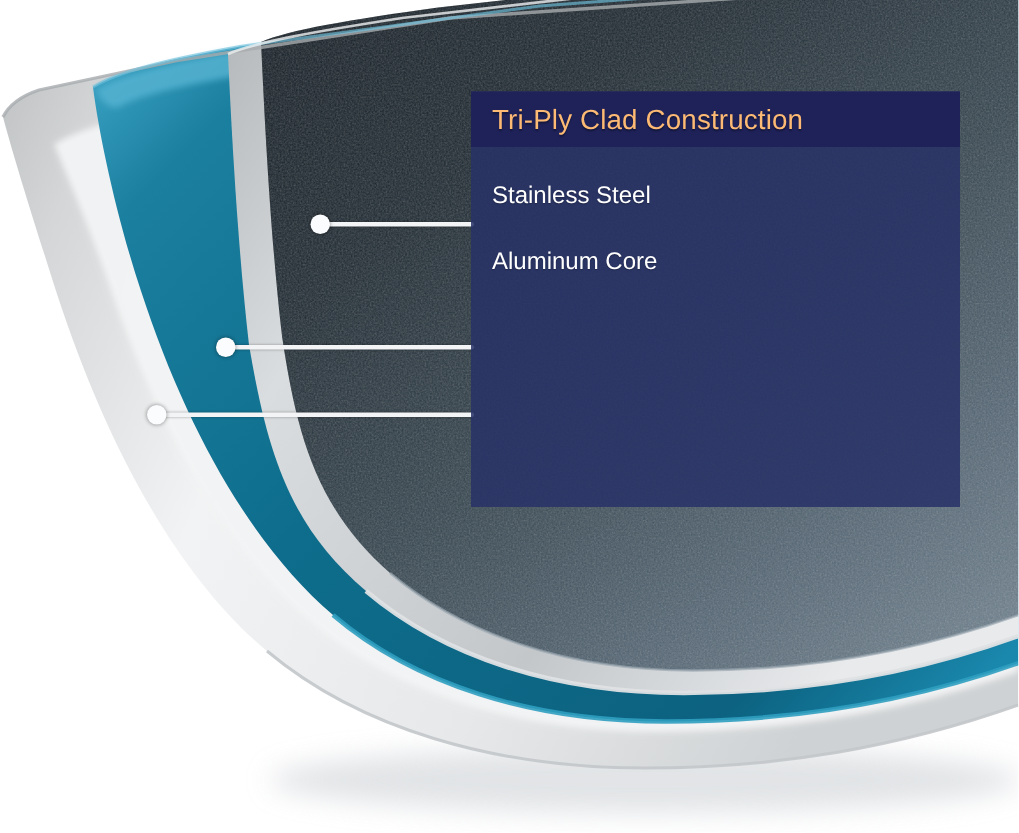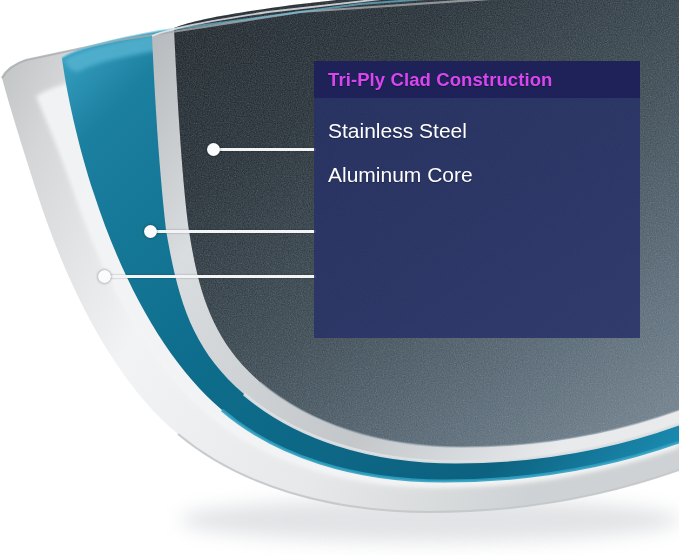--- a/index.html
+++ b/index.html
@@ -6,24 +6,24 @@
   body{width:679px;height:555px;overflow:hidden;
        font-family:"Liberation Sans","DejaVu Sans",sans-serif;}
   #stage{position:relative;width:679px;height:555px;background:#ffffff;overflow:hidden;}
   #pan-svg{position:absolute;left:0;top:0;width:679px;height:555px;}
 
   
   #info-panel{position:absolute;left:314px;top:61px;width:326px;height:277px;
               background:rgba(40,50,104,0.86);box-sizing:border-box;}
   #panel-header{height:37px;background:#1e2259;display:flex;align-items:center;
                 padding-left:14px;box-sizing:border-box;}
-  #panel-header .ttl{color:#d946ef;font-size:18.5px;font-weight:bold;letter-spacing:.1px;
+  #panel-header .ttl{color:#fdba74;font-size:18.5px;font-weight:normal;letter-spacing:.1px;
                      text-shadow:0 1px 1px rgba(0,0,0,.35);}
   #panel-body{padding:20px 10px 0 14px;box-sizing:border-box;}
-  .layer-label{color:#ffffff;font-size:21px;line-height:25px;margin-bottom:19px;
+  .layer-label{color:#ffffff;font-size:16px;line-height:25px;margin-bottom:19px;
                text-shadow:0 1px 1px rgba(0,0,0,.30);font-weight:400;}
   .layer-label .ln{display:block;white-space:nowrap;}
 
   
   .leader{position:absolute;height:3px;background:#f2f4f6;border-radius:2px;
           box-shadow:0 0 2px rgba(0,0,0,.35);}
   .dot{position:absolute;width:13px;height:13px;border-radius:50%;background:#fbfcfd;
        box-shadow:0 0 3px rgba(0,0,0,.45);}
 </style>
 </head>

